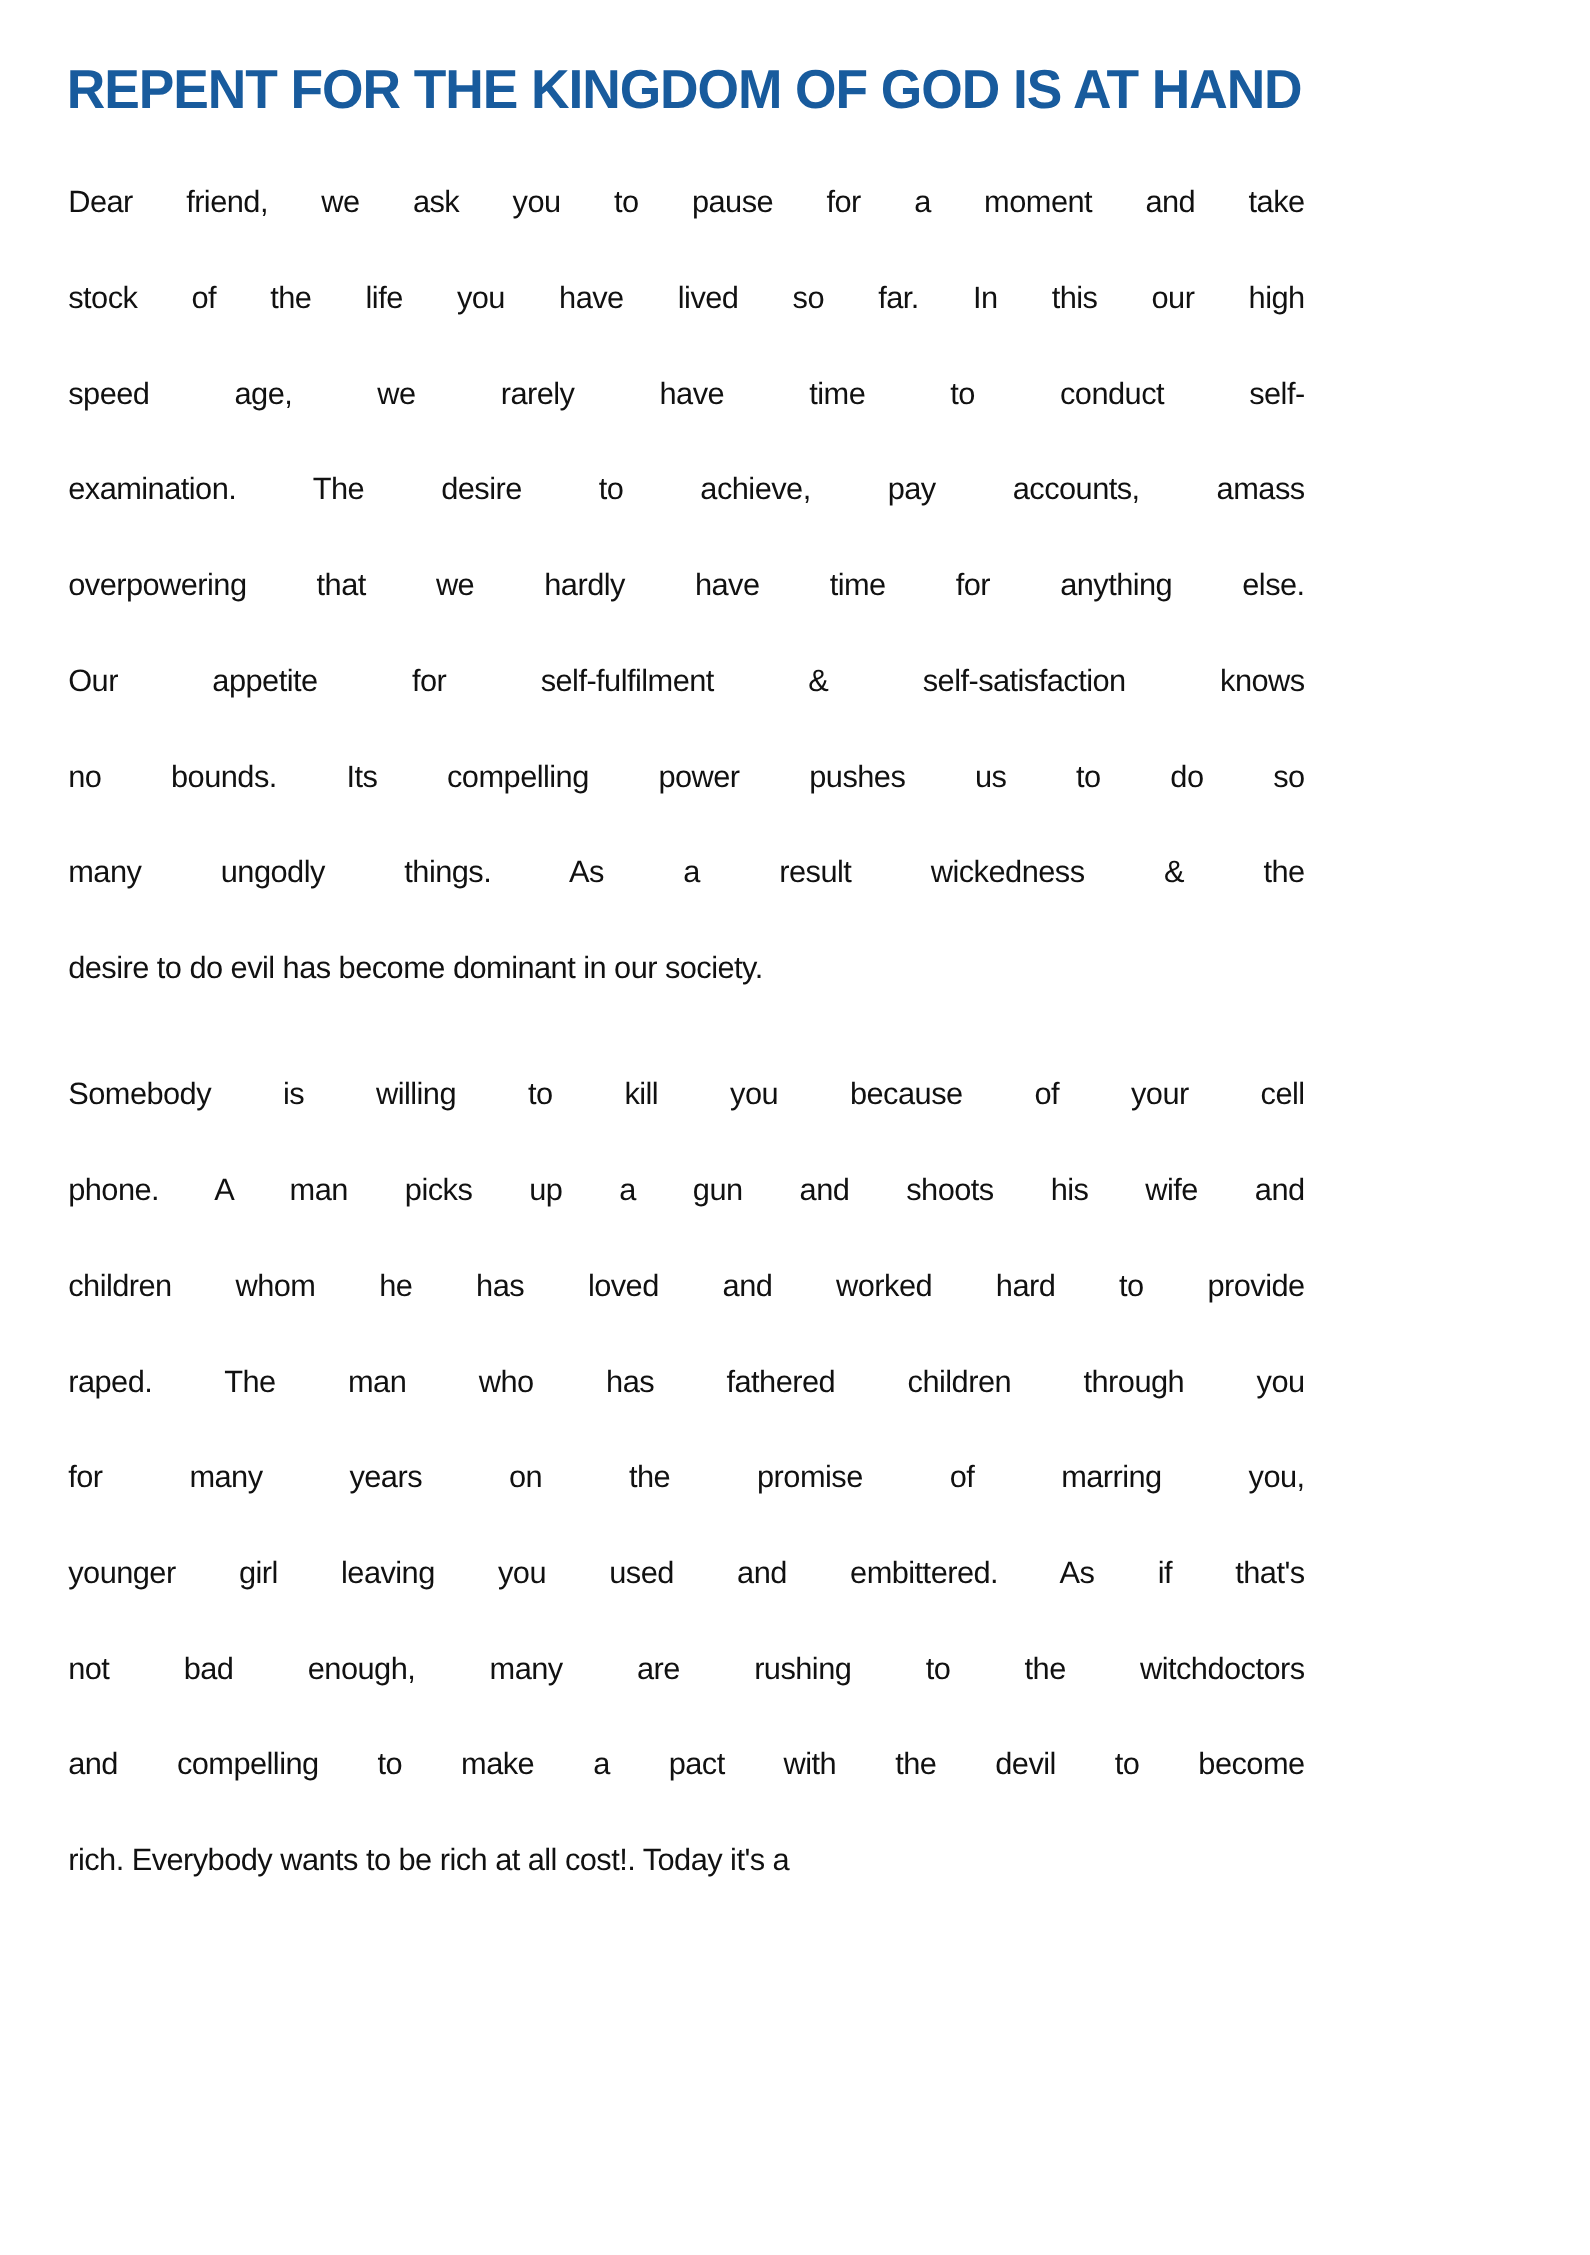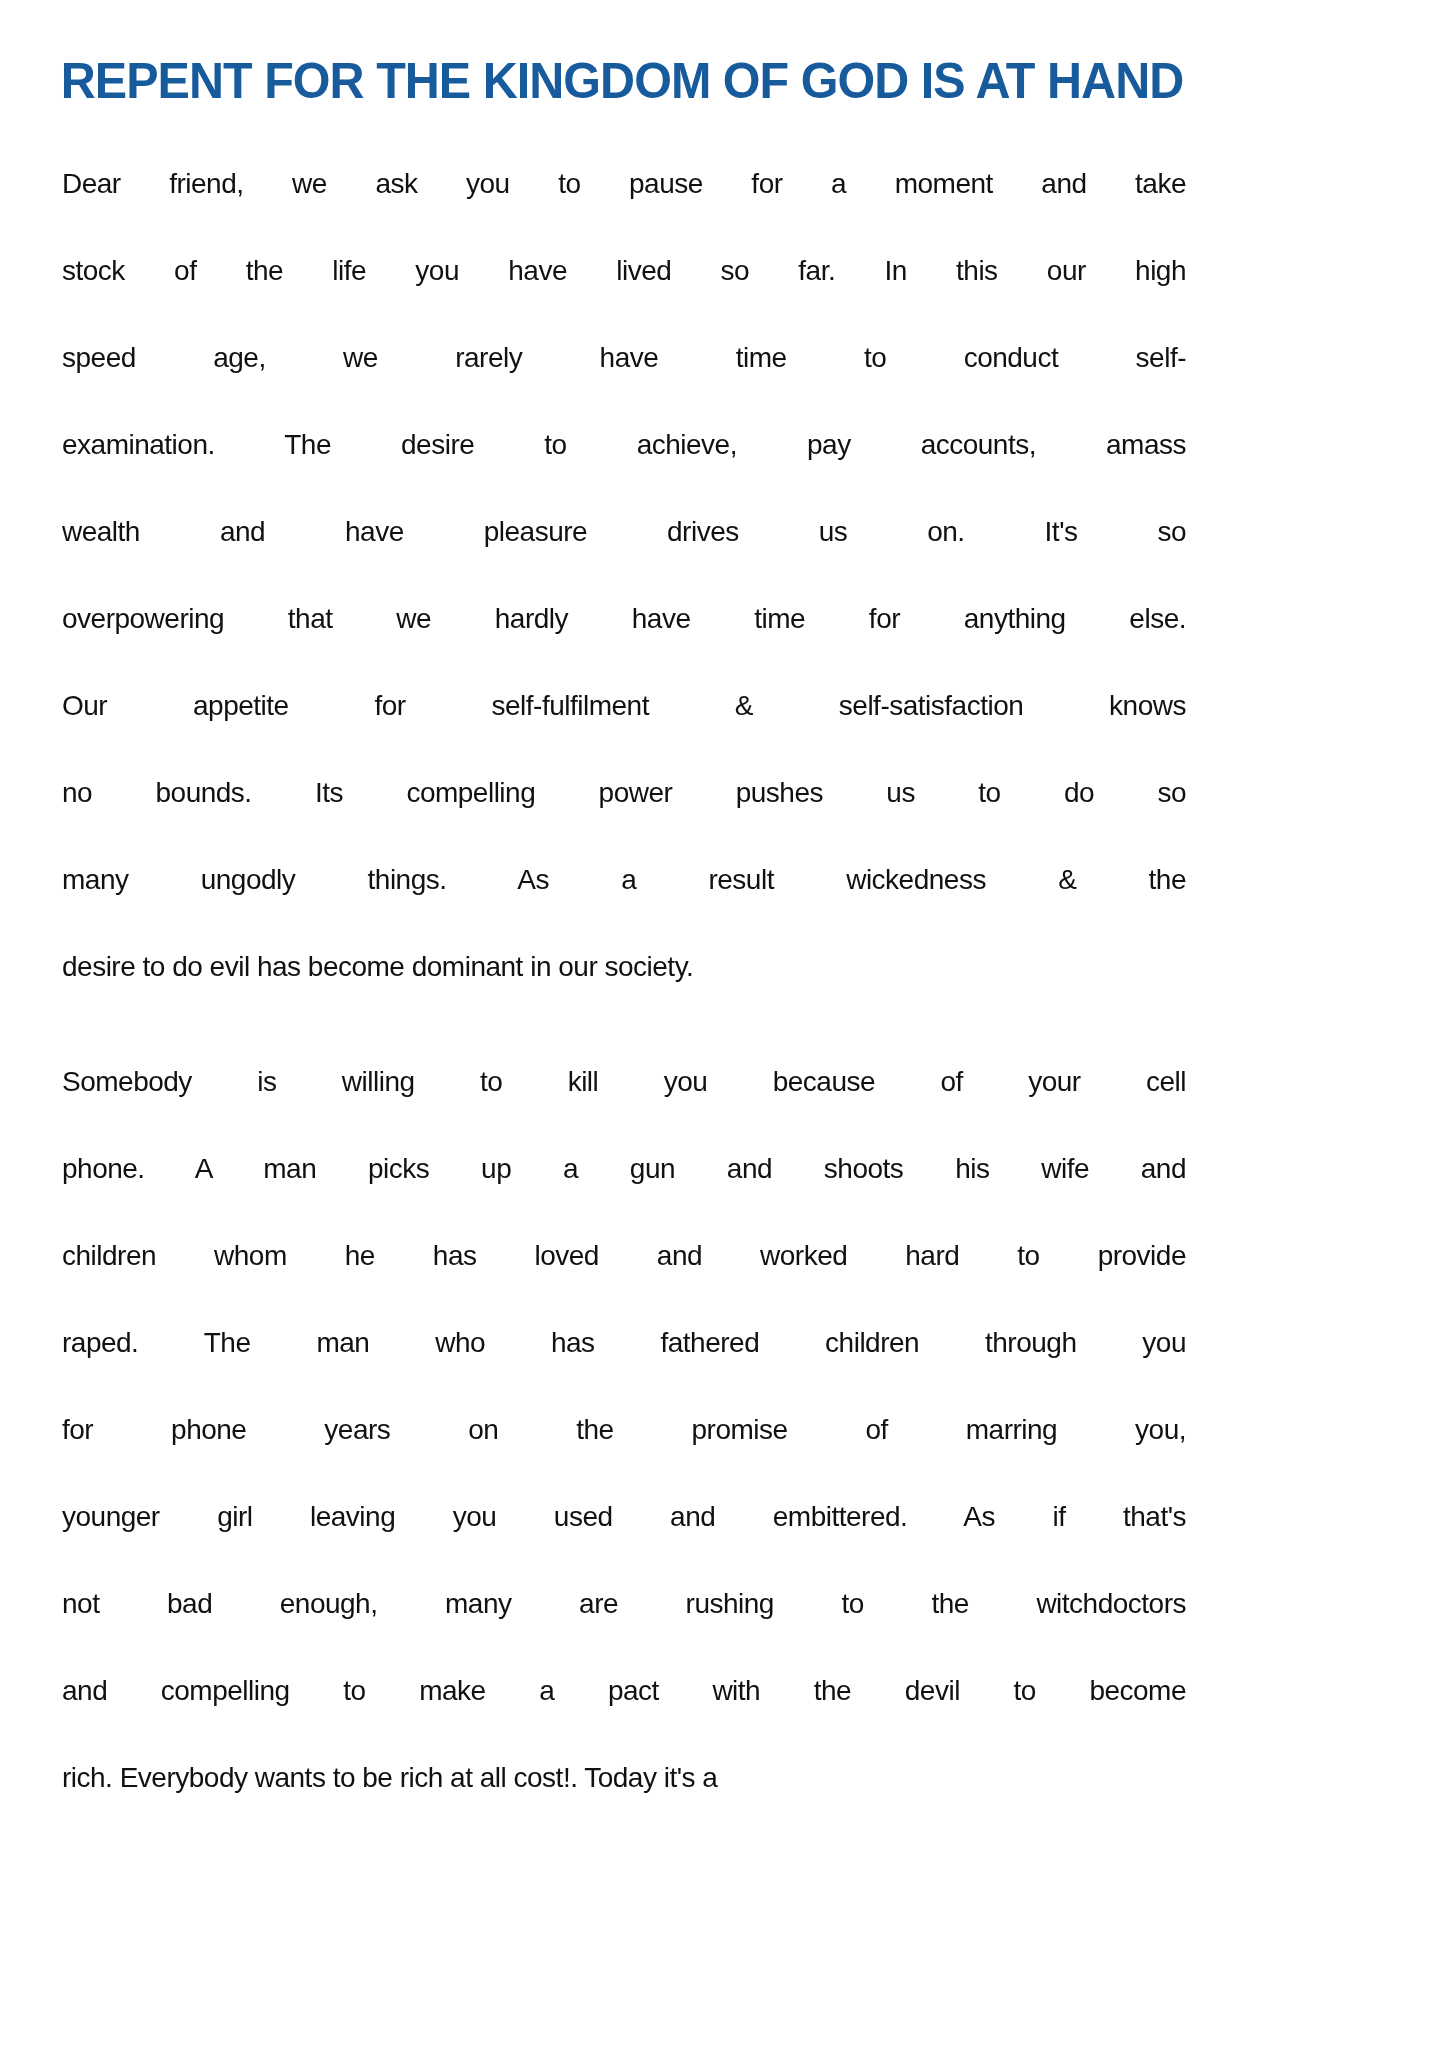--- a/index.html
+++ b/index.html
@@ -54,34 +54,33 @@
 
   <div class="title">REPENT FOR THE KINGDOM OF GOD IS AT HAND</div>
 
   <div class="body-text">
 
     <div class="paragraph">
       <div class="line just">Dear friend, we ask you to pause for a moment and take</div>
       <div class="line just">stock of the life you have lived so far. In this our high</div>
       <div class="line just">speed age, we rarely have time to conduct self-</div>
       <div class="line just">examination. The desire to achieve, pay accounts, amass</div>
-      <div class="line just">wealth and have pleasure drives us on. It's so</div>
       <div class="line just">overpowering that we hardly have time for anything else.</div>
       <div class="line just">Our appetite for self-fulfilment &amp; self-satisfaction knows</div>
       <div class="line just">no bounds. Its compelling power pushes us to do so</div>
       <div class="line just">many ungodly things. As a result wickedness &amp; the</div>
       <div class="line last">desire to do evil has become dominant in our society.</div>
     </div>
 
     <div class="paragraph">
       <div class="line just">Somebody is willing to kill you because of your cell</div>
       <div class="line just">phone. A man picks up a gun and shoots his wife and</div>
       <div class="line just">children whom he has loved and worked hard to provide</div>
       <div class="line just">raped. The man who has fathered children through you</div>
-      <div class="line just">for phone years on the promise of marring you,</div>
+      <div class="line just">for many years on the promise of marring you,</div>
       <div class="line just">younger girl leaving you used and embittered. As if that's</div>
       <div class="line just">not bad enough, many are rushing to the witchdoctors</div>
       <div class="line just">and compelling to make a pact with the devil to become</div>
       <div class="line last">rich. Everybody wants to be rich at all cost!. Today it's a</div>
     </div>
 
   </div>
 </div>
 
 </body></html>

